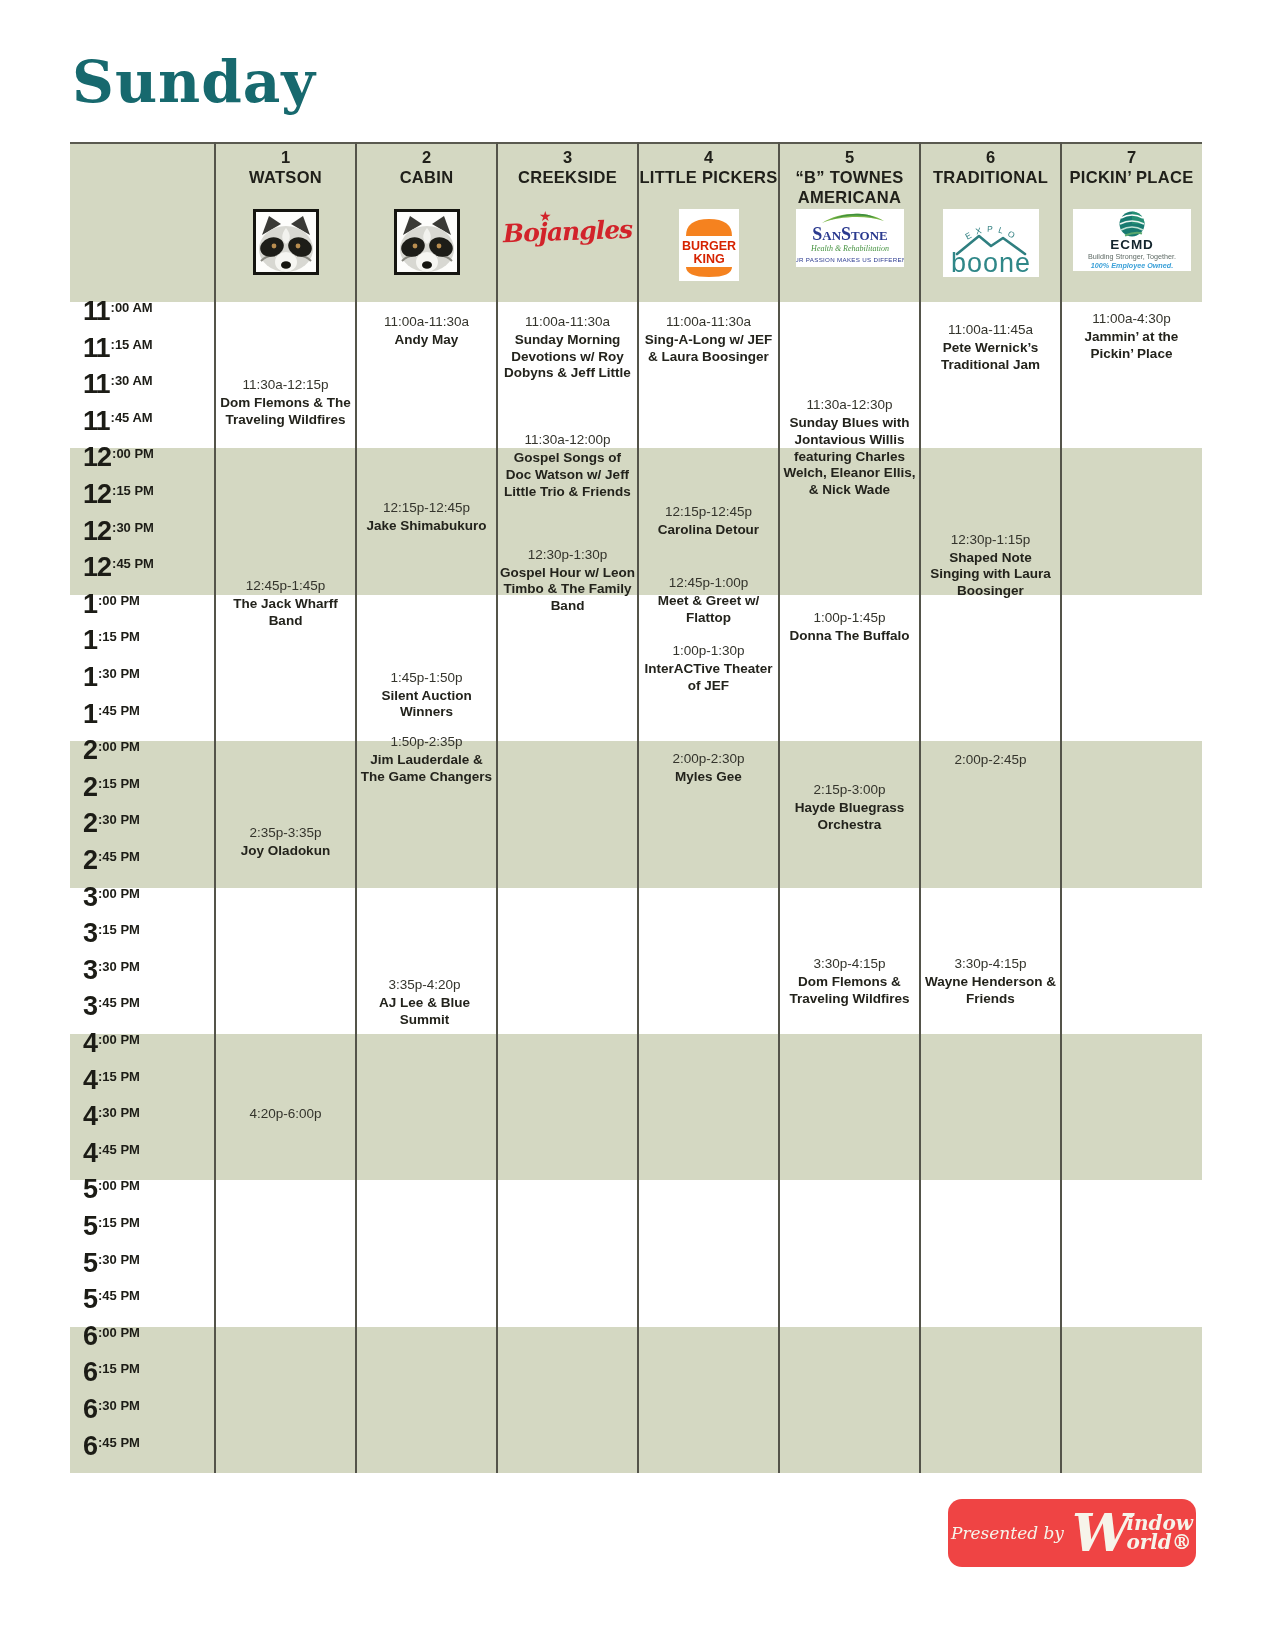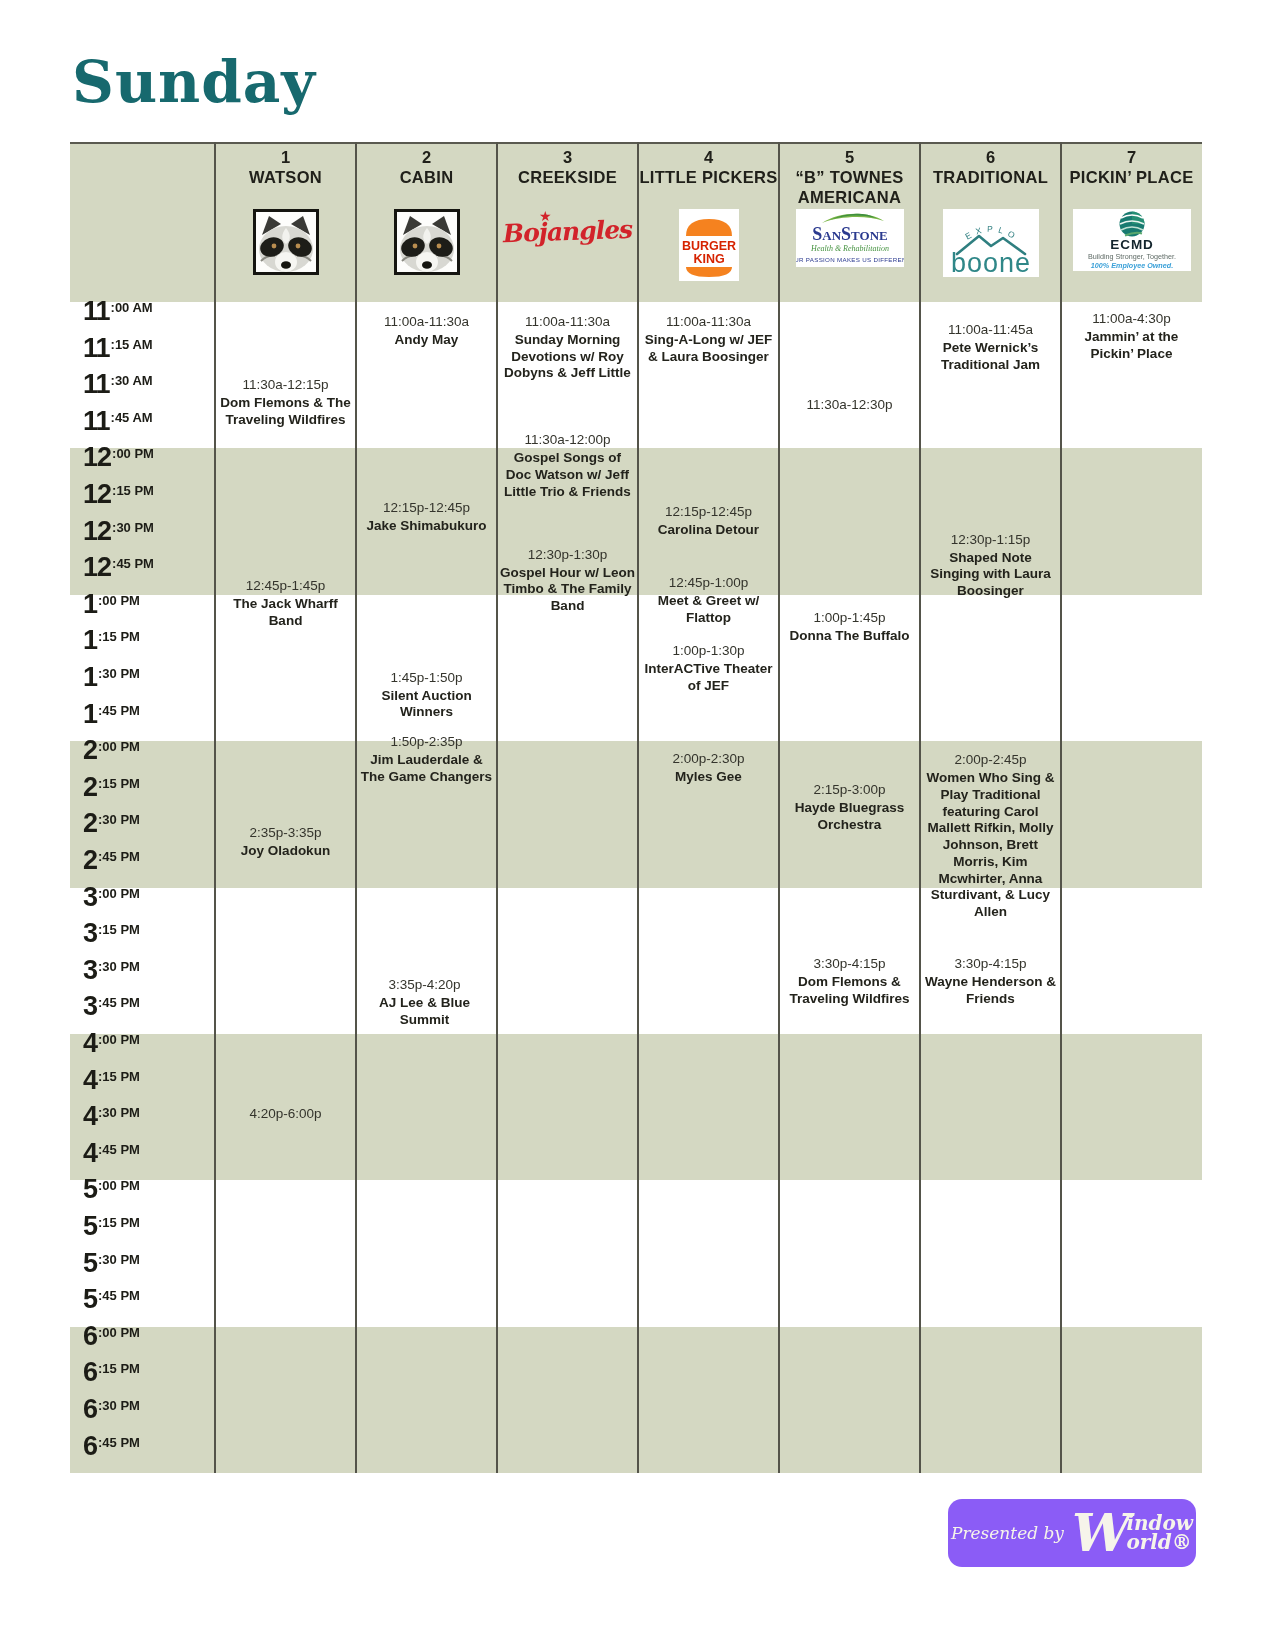--- a/index.html
+++ b/index.html
@@ -30,21 +30,21 @@
   .ev-time{font-size:13.5px;color:#34342c;margin-bottom:3px;}
   .ev-name{font-size:13.5px;font-weight:bold;color:#23231c;line-height:1.24;}
 
   .boj{position:relative;display:inline-block;margin-top:8px;}
   .boj-text{font-family:"DejaVu Serif",serif;font-weight:bold;font-style:italic;
     font-size:25px;color:#d2232a;letter-spacing:-1px;display:inline-block;transform:rotate(-2deg);}
   .boj-star{position:absolute;top:-9px;left:36px;color:#d2232a;font-size:14px;}
 
   .ww-badge{
     position:absolute;left:948px;top:1499px;width:248px;height:68px;
-    background:#8b5cf6;border-radius:14px;color:#f6f4ea;
+    background:#ef4444;border-radius:14px;color:#f6f4ea;
     display:flex;align-items:center;justify-content:center;gap:8px;
   }
   .ww-presented{font-family:"DejaVu Serif",serif;font-style:italic;font-size:17px;white-space:nowrap;}
   .ww-logo{display:flex;align-items:center;}
   .ww-w{font-family:"DejaVu Serif",serif;font-style:italic;font-weight:bold;font-size:52px;line-height:0.85;}
   .ww-stack{display:flex;flex-direction:column;font-family:"DejaVu Serif",serif;
     font-style:italic;font-weight:bold;font-size:20px;line-height:0.95;margin-left:-4px;}
 </style>
 </head>
 <body>
@@ -377,20 +377,21 @@
         <div class="event" style="left: 568px; top: 500.8px;">
           <div class="ev-time">1:00p-1:30p</div>
           <div class="ev-name">InterACTive Theater of JEF</div>
         </div>
         <div class="event" style="left: 568px; top: 609.2px;">
           <div class="ev-time">2:00p-2:30p</div>
           <div class="ev-name">Myles Gee</div>
         </div>
         <div class="event" style="left: 709px; top: 255.2px;">
           <div class="ev-time">11:30a-12:30p</div>
+          <div class="ev-name">Sunday Blues with Jontavious Willis featuring Charles Welch, Eleanor Ellis, &amp; Nick Wade</div>
         </div>
         <div class="event" style="left: 709px; top: 467.8px;">
           <div class="ev-time">1:00p-1:45p</div>
           <div class="ev-name">Donna The Buffalo</div>
         </div>
         <div class="event" style="left: 709px; top: 639.8px;">
           <div class="ev-time">2:15p-3:00p</div>
           <div class="ev-name">Hayde Bluegrass Orchestra</div>
         </div>
         <div class="event" style="left: 709px; top: 813.8px;">
@@ -400,21 +401,20 @@
         <div class="event" style="left: 850px; top: 180px; text-align: center;">
           <div class="ev-time">11:00a-11:45a</div>
           <div class="ev-name">Pete Wernick’s Traditional Jam</div>
         </div>
         <div class="event" style="left: 850px; top: 389.6px;">
           <div class="ev-time">12:30p-1:15p</div>
           <div class="ev-name">Shaped Note Singing with Laura Boosinger</div>
         </div>
         <div class="event" style="left: 850px; top: 610.2px;">
           <div class="ev-time">2:00p-2:45p</div>
-          <div class="ev-name">Women Who Sing &amp; Play Traditional featuring Carol Mallett Rifkin, Molly Johnson, Brett Morris, Kim Mcwhirter, Anna Sturdivant, &amp; Lucy Allen</div>
         </div>
         <div class="event" style="left: 850px; top: 813.8px;">
           <div class="ev-time">3:30p-4:15p</div>
           <div class="ev-name">Wayne Henderson &amp; Friends</div>
         </div>
         <div class="event" style="left: 991px; top: 169px;">
           <div class="ev-time">11:00a-4:30p</div>
           <div class="ev-name">Jammin’ at the Pickin’ Place</div>
         </div>
       </div>

